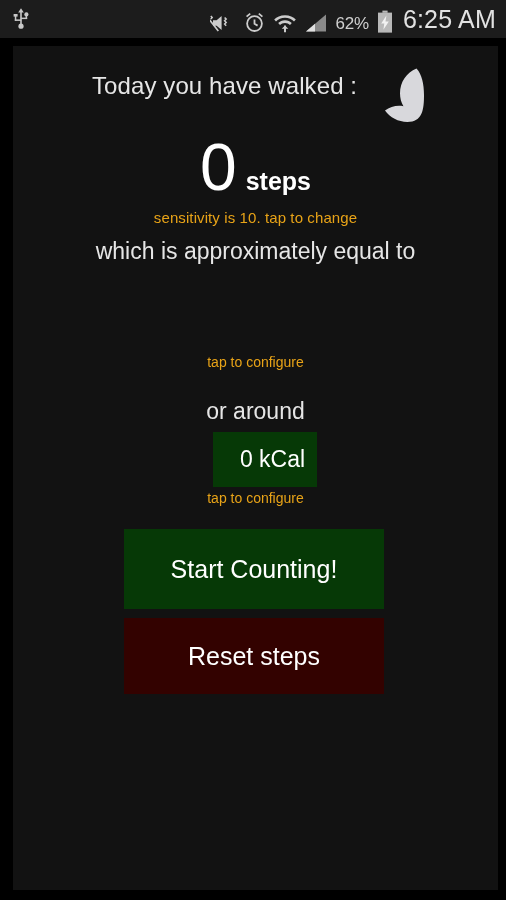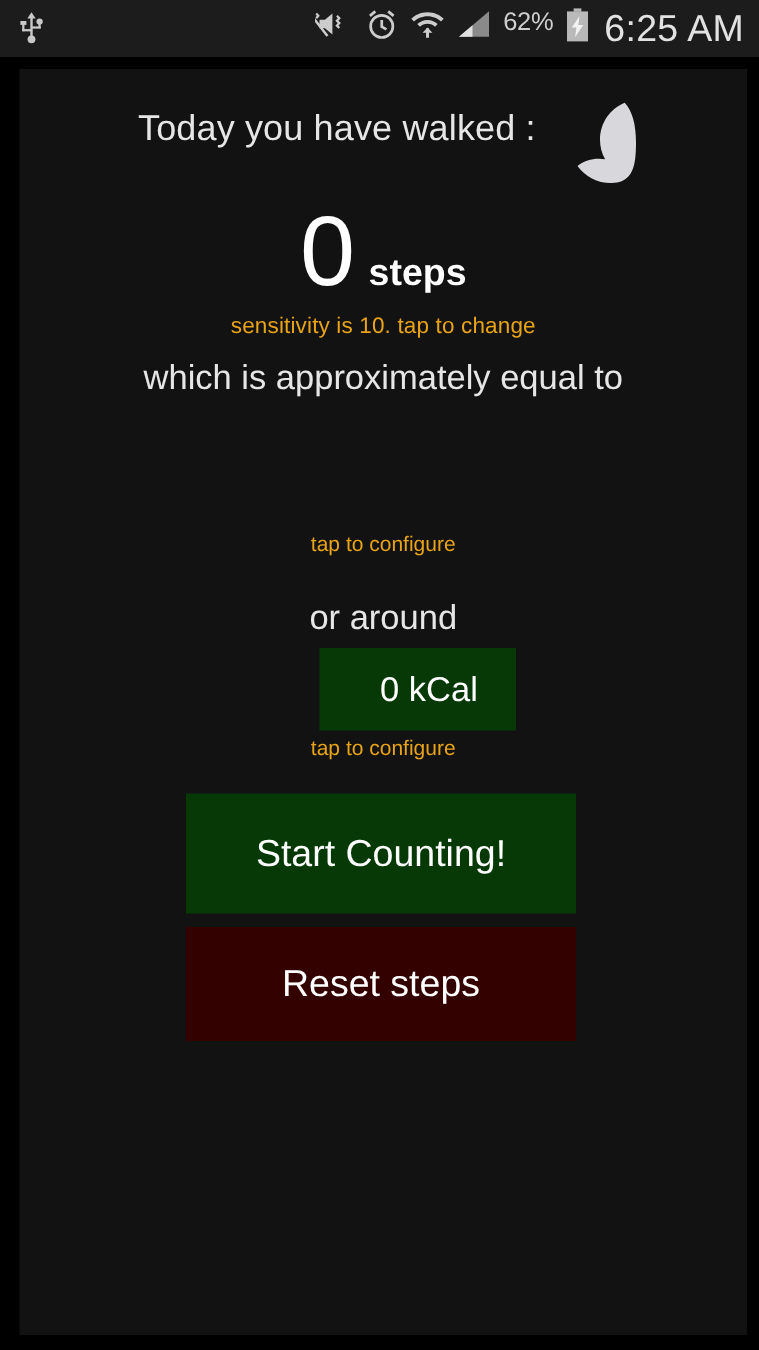--- a/index.html
+++ b/index.html
@@ -26,21 +26,21 @@
     align-items: center;
   }
   #statusbar .left {
     display: flex;
     align-items: center;
     padding-left: 10px;
   }
   #statusbar .spacer { flex: 1 1 auto; }
   #statusbar .right {
     display: flex;
-    align-items: flex-start;
+    align-items: flex-end;
     padding-right: 10px;
     gap: 7px;
   }
   .sb-icon {
     display: inline-flex;
     align-items: center;
     justify-content: center;
     line-height: 0;
   }
   .battery-pct {
@@ -178,21 +178,21 @@
     top: 344px;
     width: 100%;
     text-align: center;
     color: #e6e6e6;
     font-size: 23px;
     margin-top: 8px;
   }
   #kcal-button {
     left: 200px;
     top: 386px;
-    width: 131px;
+    width: 104px;
     height: 55px;
     padding-left: 15px;
   }
   #kcal-hint {
     position: absolute;
     left: 0;
     top: 444px;
     width: 100%;
     text-align: center;
     color: #e8a317;

